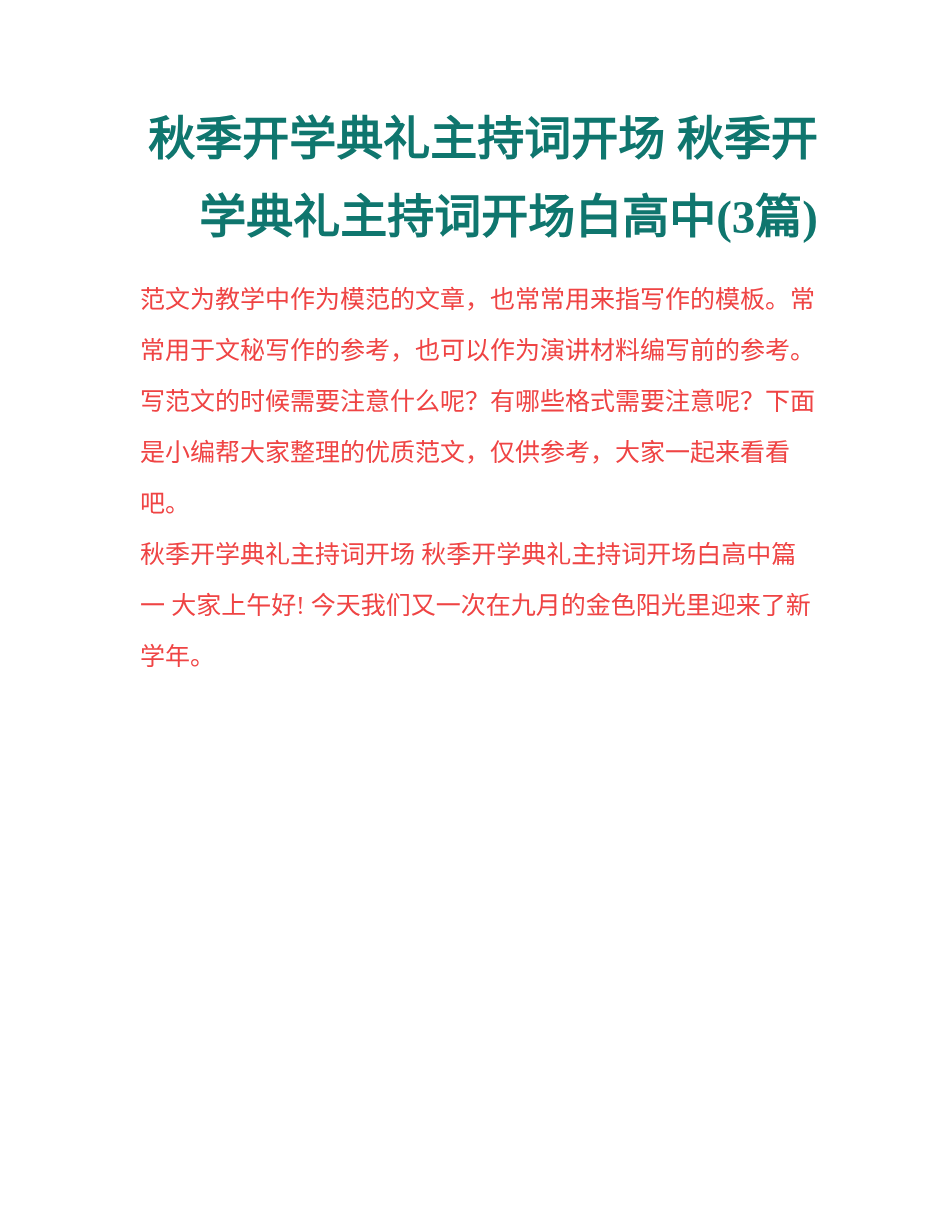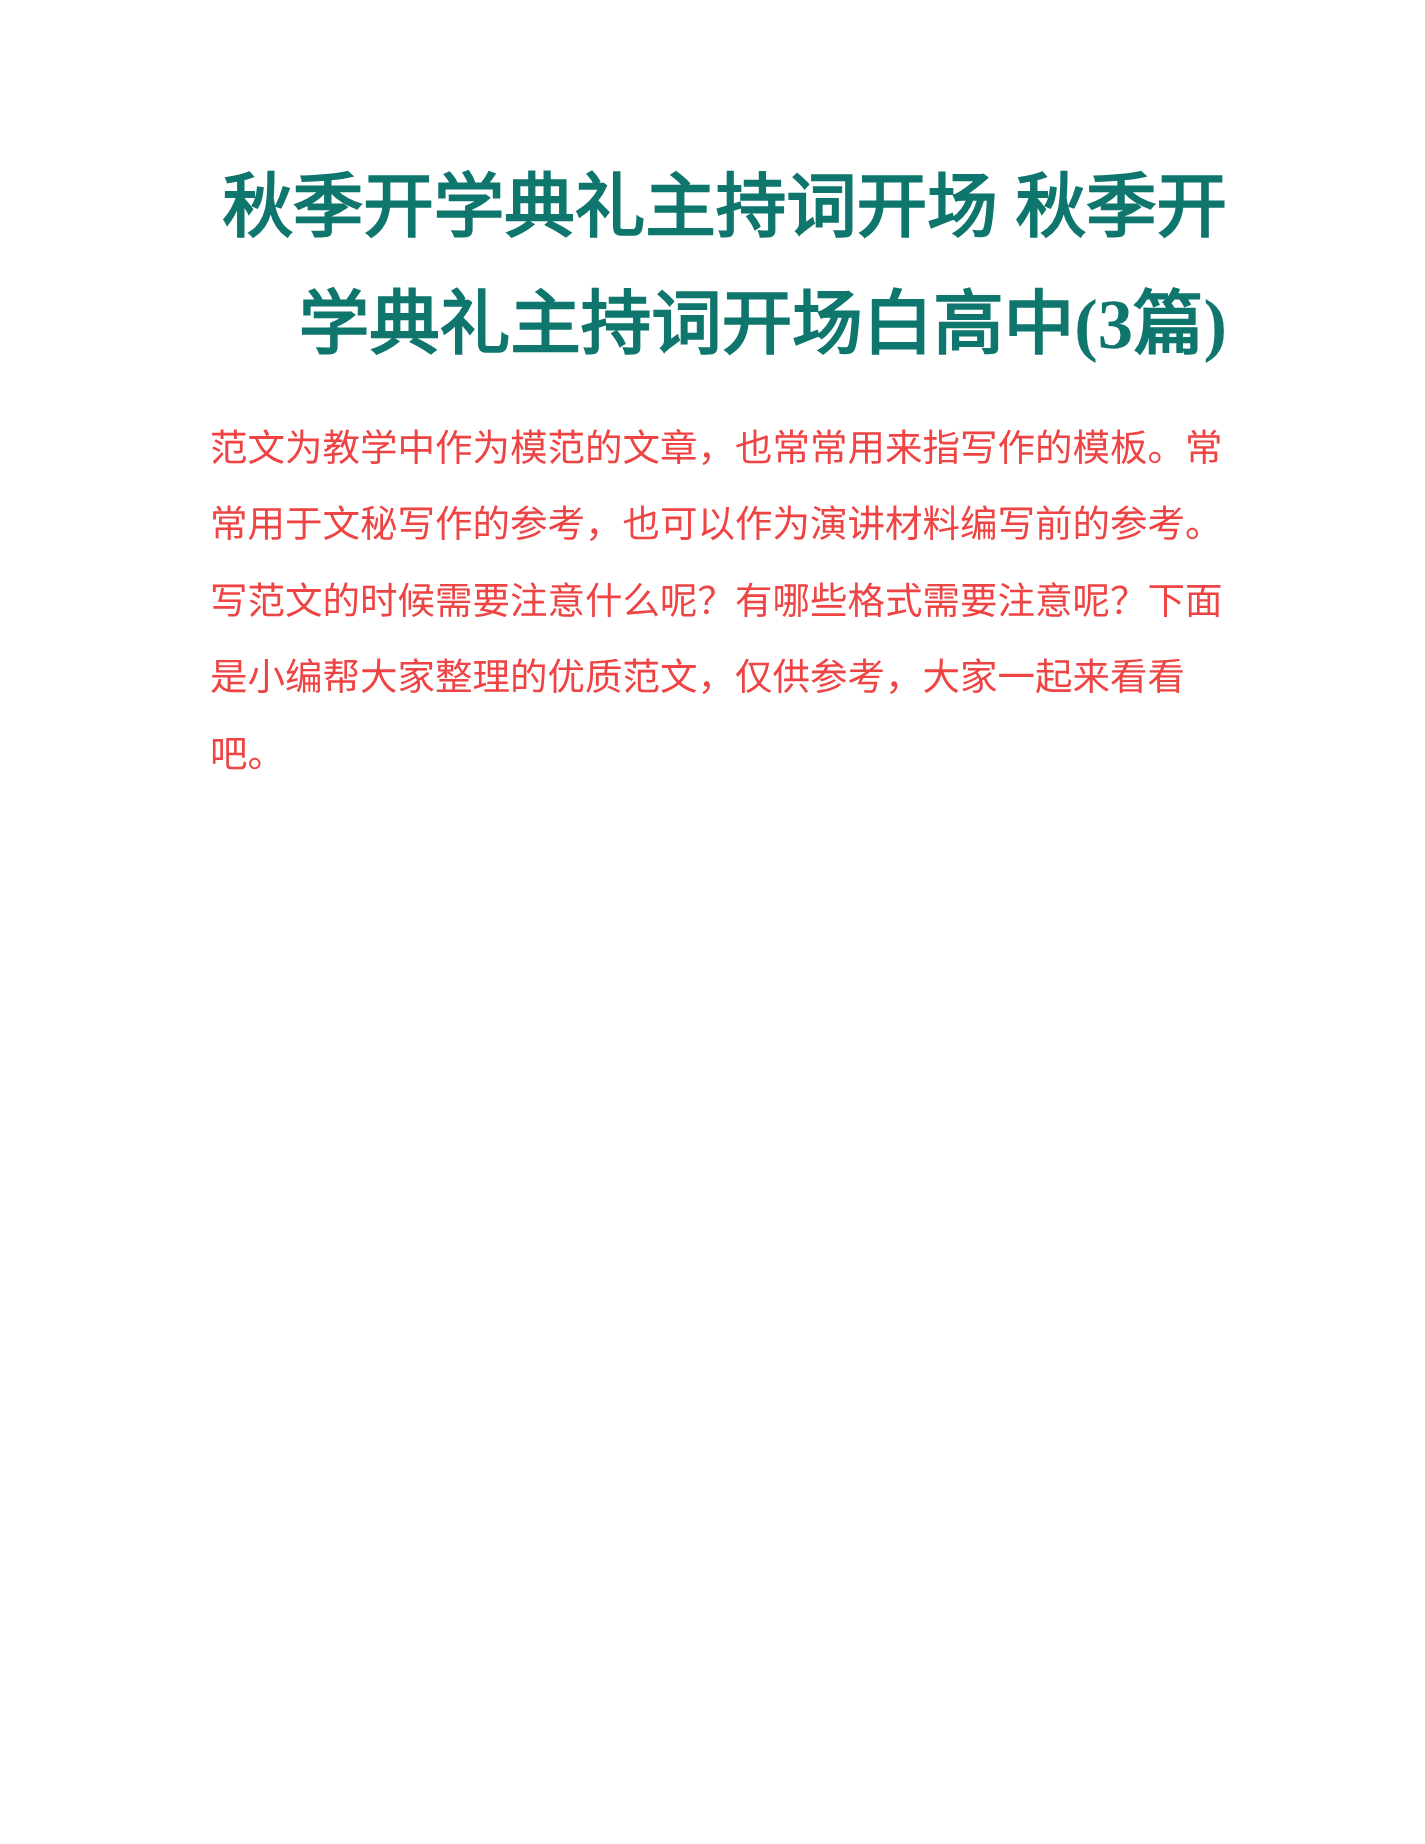--- a/index.html
+++ b/index.html
@@ -42,14 +42,15 @@
     color: #ef4444;
   }
 </style>
 </head>
 <body>
 
 <div class="page">
   <h1 class="doc-title">秋季开学典礼主持词开场 秋季开学典礼主持词开场白高中(3篇)</h1>
   <div class="doc-body">
       <p class="para">范文为教学中作为模范的文章，也常常用来指写作的模板。常常用于文秘写作的参考，也可以作为演讲材料编写前的参考。写范文的时候需要注意什么呢？有哪些格式需要注意呢？下面是小编帮大家整理的优质范文，仅供参考，大家一起来看看吧。</p>
+      <p class="para">秋季开学典礼主持词开场 秋季开学典礼主持词开场白高中篇一 大家上午好! 今天我们又一次在九月的金色阳光里迎来了新学年。</p>
     </div>
 </div>
 
 </body></html>

